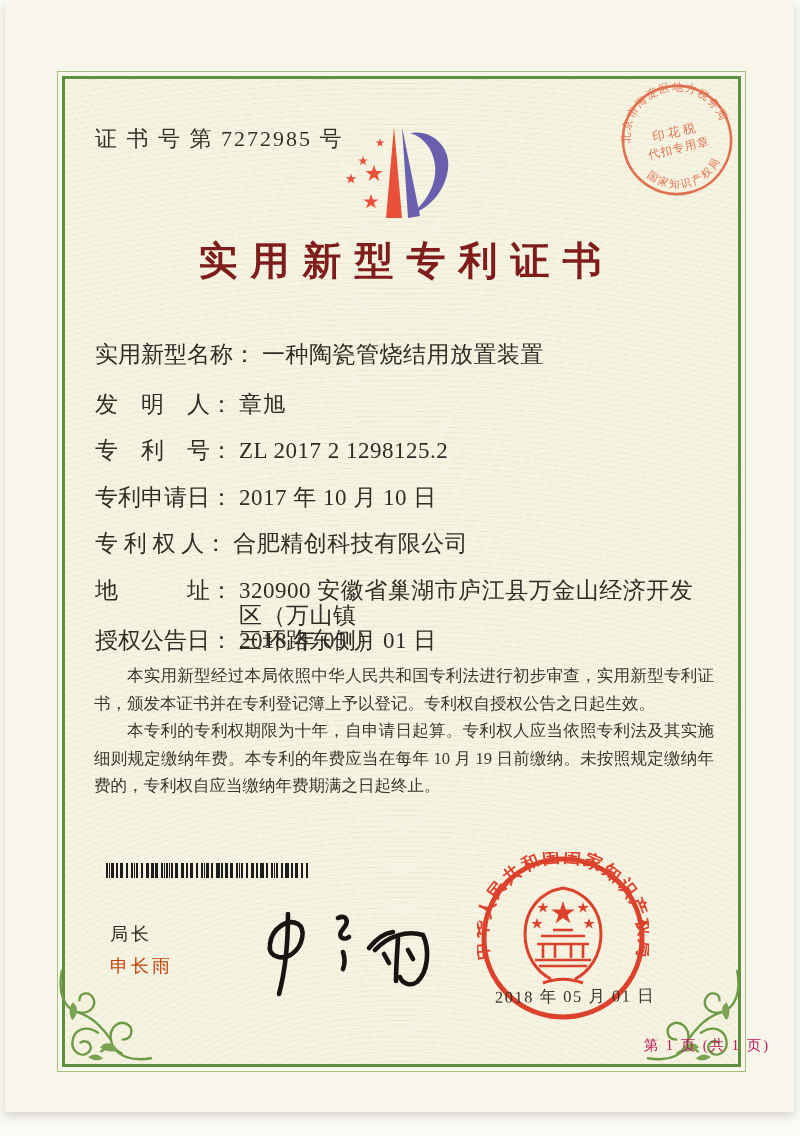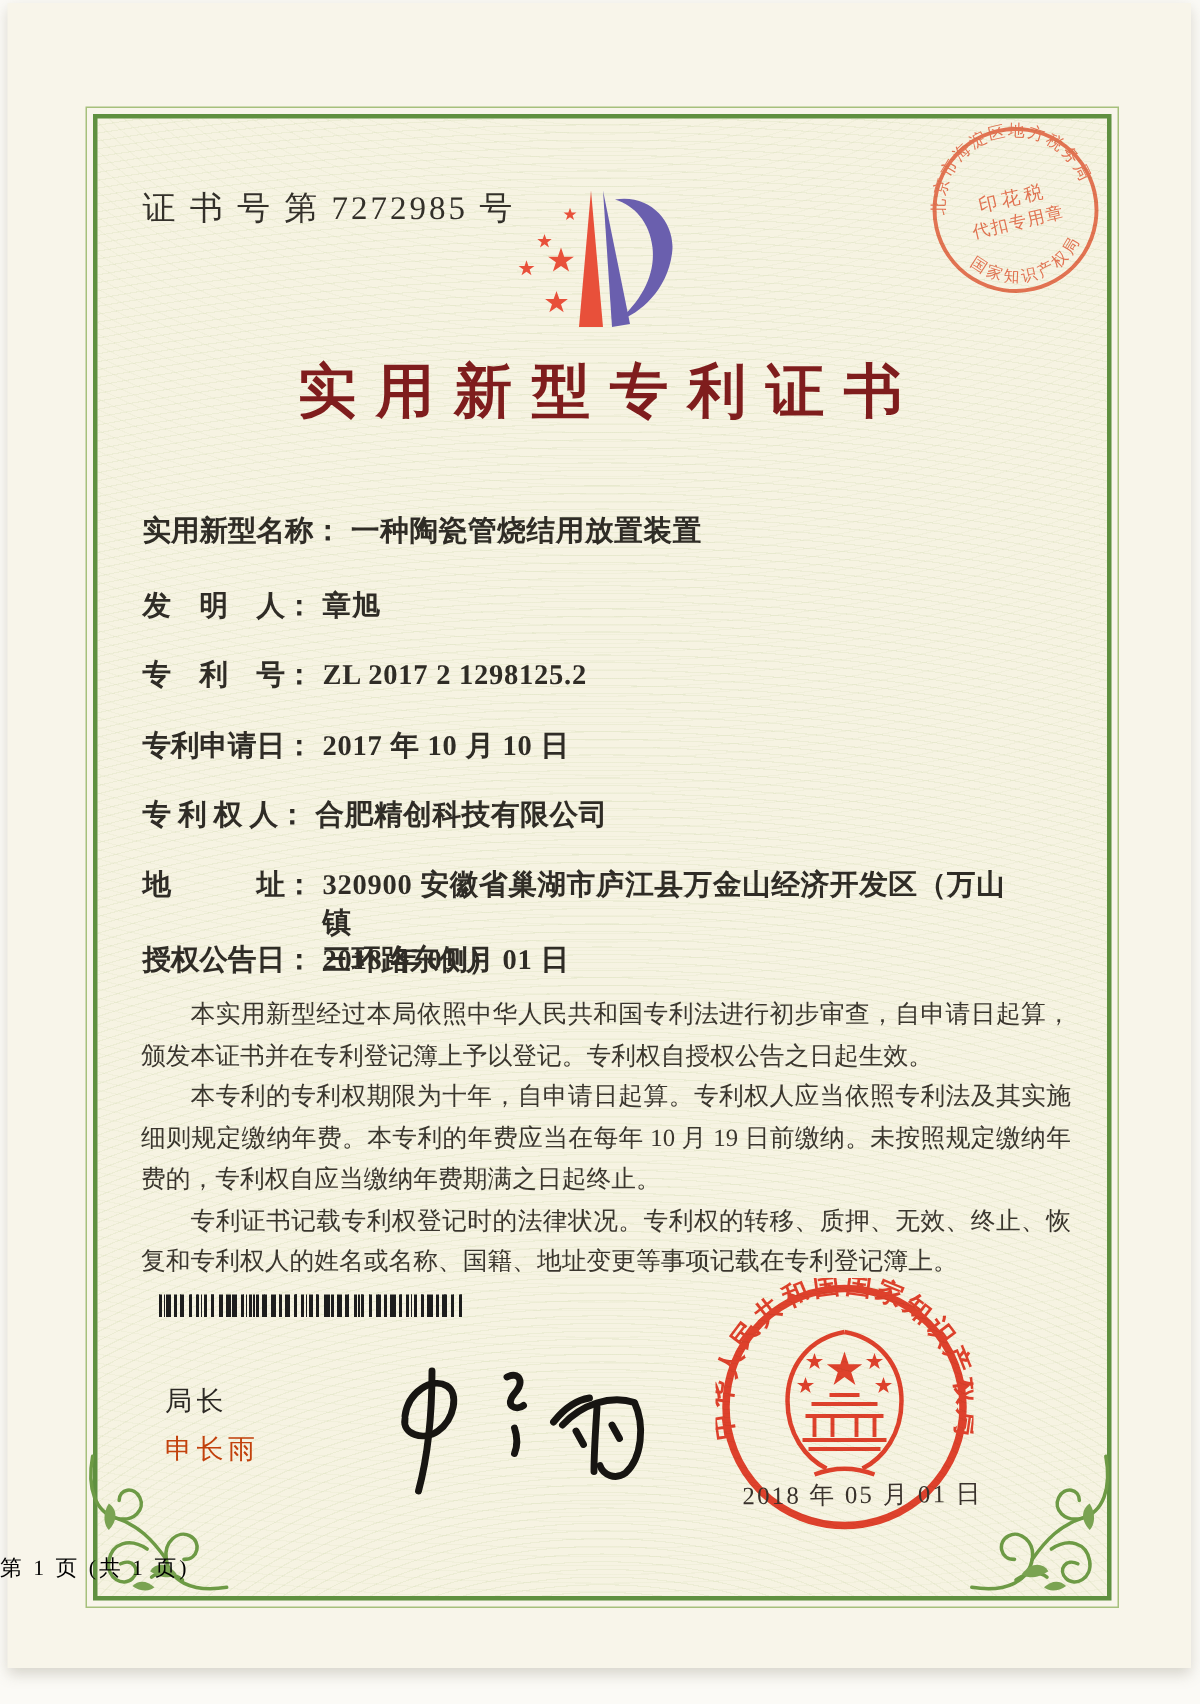--- a/index.html
+++ b/index.html
@@ -34,21 +34,21 @@
 
   .cert-no{
     position:absolute;left:95px;top:124px;font-size:22px;letter-spacing:2px;color:#33302a;text-align:right;
   }
   .logo{position:absolute;left:330px;top:121px;width:130px;height:101px;}
   .title{
     position:absolute;left:0;top:234px;width:800px;text-align:center;
     font-size:39px;font-weight:600;letter-spacing:13px;color:#7f1d1d;text-indent:13px;
   }
 
-  .row{position:absolute;left:95px;font-size:19px;line-height:25px;color:#2f2c26;white-space:nowrap;font-weight:bold;}
+  .row{position:absolute;left:95px;font-size:23px;line-height:25px;color:#2f2c26;white-space:nowrap;}
   .row .lbl{display:inline-block;min-width:106px;}
   .row .val{margin-left:6px;letter-spacing:.5px;}
   .row-1{top:342px}.row-2{top:392px}.row-3{top:438px}
   .row-4{top:485px}.row-5{top:531px}.row-6{top:578px}
   .row-6 .val{display:inline-block;vertical-align:top;white-space:pre-line;max-width:470px;}
   .row-grant{top:628px;width:640px;}
   .grant-no{position:absolute;left:360px;top:0;white-space:nowrap;}
 
   .paras{
     position:absolute;left:94px;top:662px;width:620px;
@@ -69,21 +69,21 @@
   .signature{position:absolute;left:226px;top:888px;width:205px;height:112px;}
 
   .seal{position:absolute;left:477px;top:852px;width:172px;height:172px;mix-blend-mode:multiply;opacity:.92;}
   .seal-date{
     position:absolute;left:495px;top:986px;font-size:16.5px;letter-spacing:1.5px;color:#39322c;
     transform:rotate(-.6deg);
   }
 
   .tax-stamp{position:absolute;left:616px;top:79px;width:122px;height:122px;transform:rotate(-13deg);mix-blend-mode:multiply;opacity:.9;}
 
-  .footer{position:absolute;left:0;top:1036px;width:770px;text-align:left;font-size:14.5px;letter-spacing:2px;color:#000000;}
+  .footer{position:absolute;left:0;top:1036px;width:770px;text-align:right;font-size:14.5px;letter-spacing:2px;color:#be185d;}
 </style>
 </head>
 <body>
 
 <div class="sheet"></div>
 <div class="frame-outer"></div>
 <div class="frame-inner"></div>
 
 <svg class="corner-flourish corner-br" viewBox="0 0 110 110">
   <g stroke="#6d9a45" fill="none" stroke-width="2.4" stroke-linecap="round">
@@ -148,23 +148,22 @@
 </div>
 <div class="row row-6">
   <span class="lbl">地　　　址：</span><span class="val">320900 安徽省巢湖市庐江县万金山经济开发区（万山镇
 三环路东侧）</span>
 </div>
 <div class="row row-grant">
   <span>授权公告日：</span><span class="val">2018 年 05 月 01 日</span>
 </div>
 
 <div class="paras">
-  <p>本实用新型经过本局依照中华人民共和国专利法进行初步审查，自申请日起算，颁发本证书并在专利登记簿上予以登记。专利权自授权公告之日起生效。</p>
+  <p>本实用新型经过本局依照中华人民共和国专利法进行初步审查，实用新型专利证书，颁发本证书并在专利登记簿上予以登记。专利权自授权公告之日起生效。</p>
   <p>本专利的专利权期限为十年，自申请日起算。专利权人应当依照专利法及其实施细则规定缴纳年费。本专利的年费应当在每年 10 月 19 日前缴纳。未按照规定缴纳年费的，专利权自应当缴纳年费期满之日起终止。</p>
-  <p>专利证书记载专利权登记时的法律状况。专利权的转移、质押、无效、终止、恢复和专利权人的姓名或名称、国籍、地址变更等事项记载在专利登记簿上。</p>
 </div>
 
 <div class="barcode"></div>
 
 <div class="director-title">局长</div>
 <div class="director-name">申长雨</div>
 
 <svg class="signature" viewBox="0 0 205 112">
   <g stroke="#171512" fill="none" stroke-width="4.6" stroke-linecap="round" stroke-linejoin="round">
     <path d="M44,56 C46,40 62,30 72,36 C80,41 77,58 66,66 C56,73 42,68 44,58"></path>

